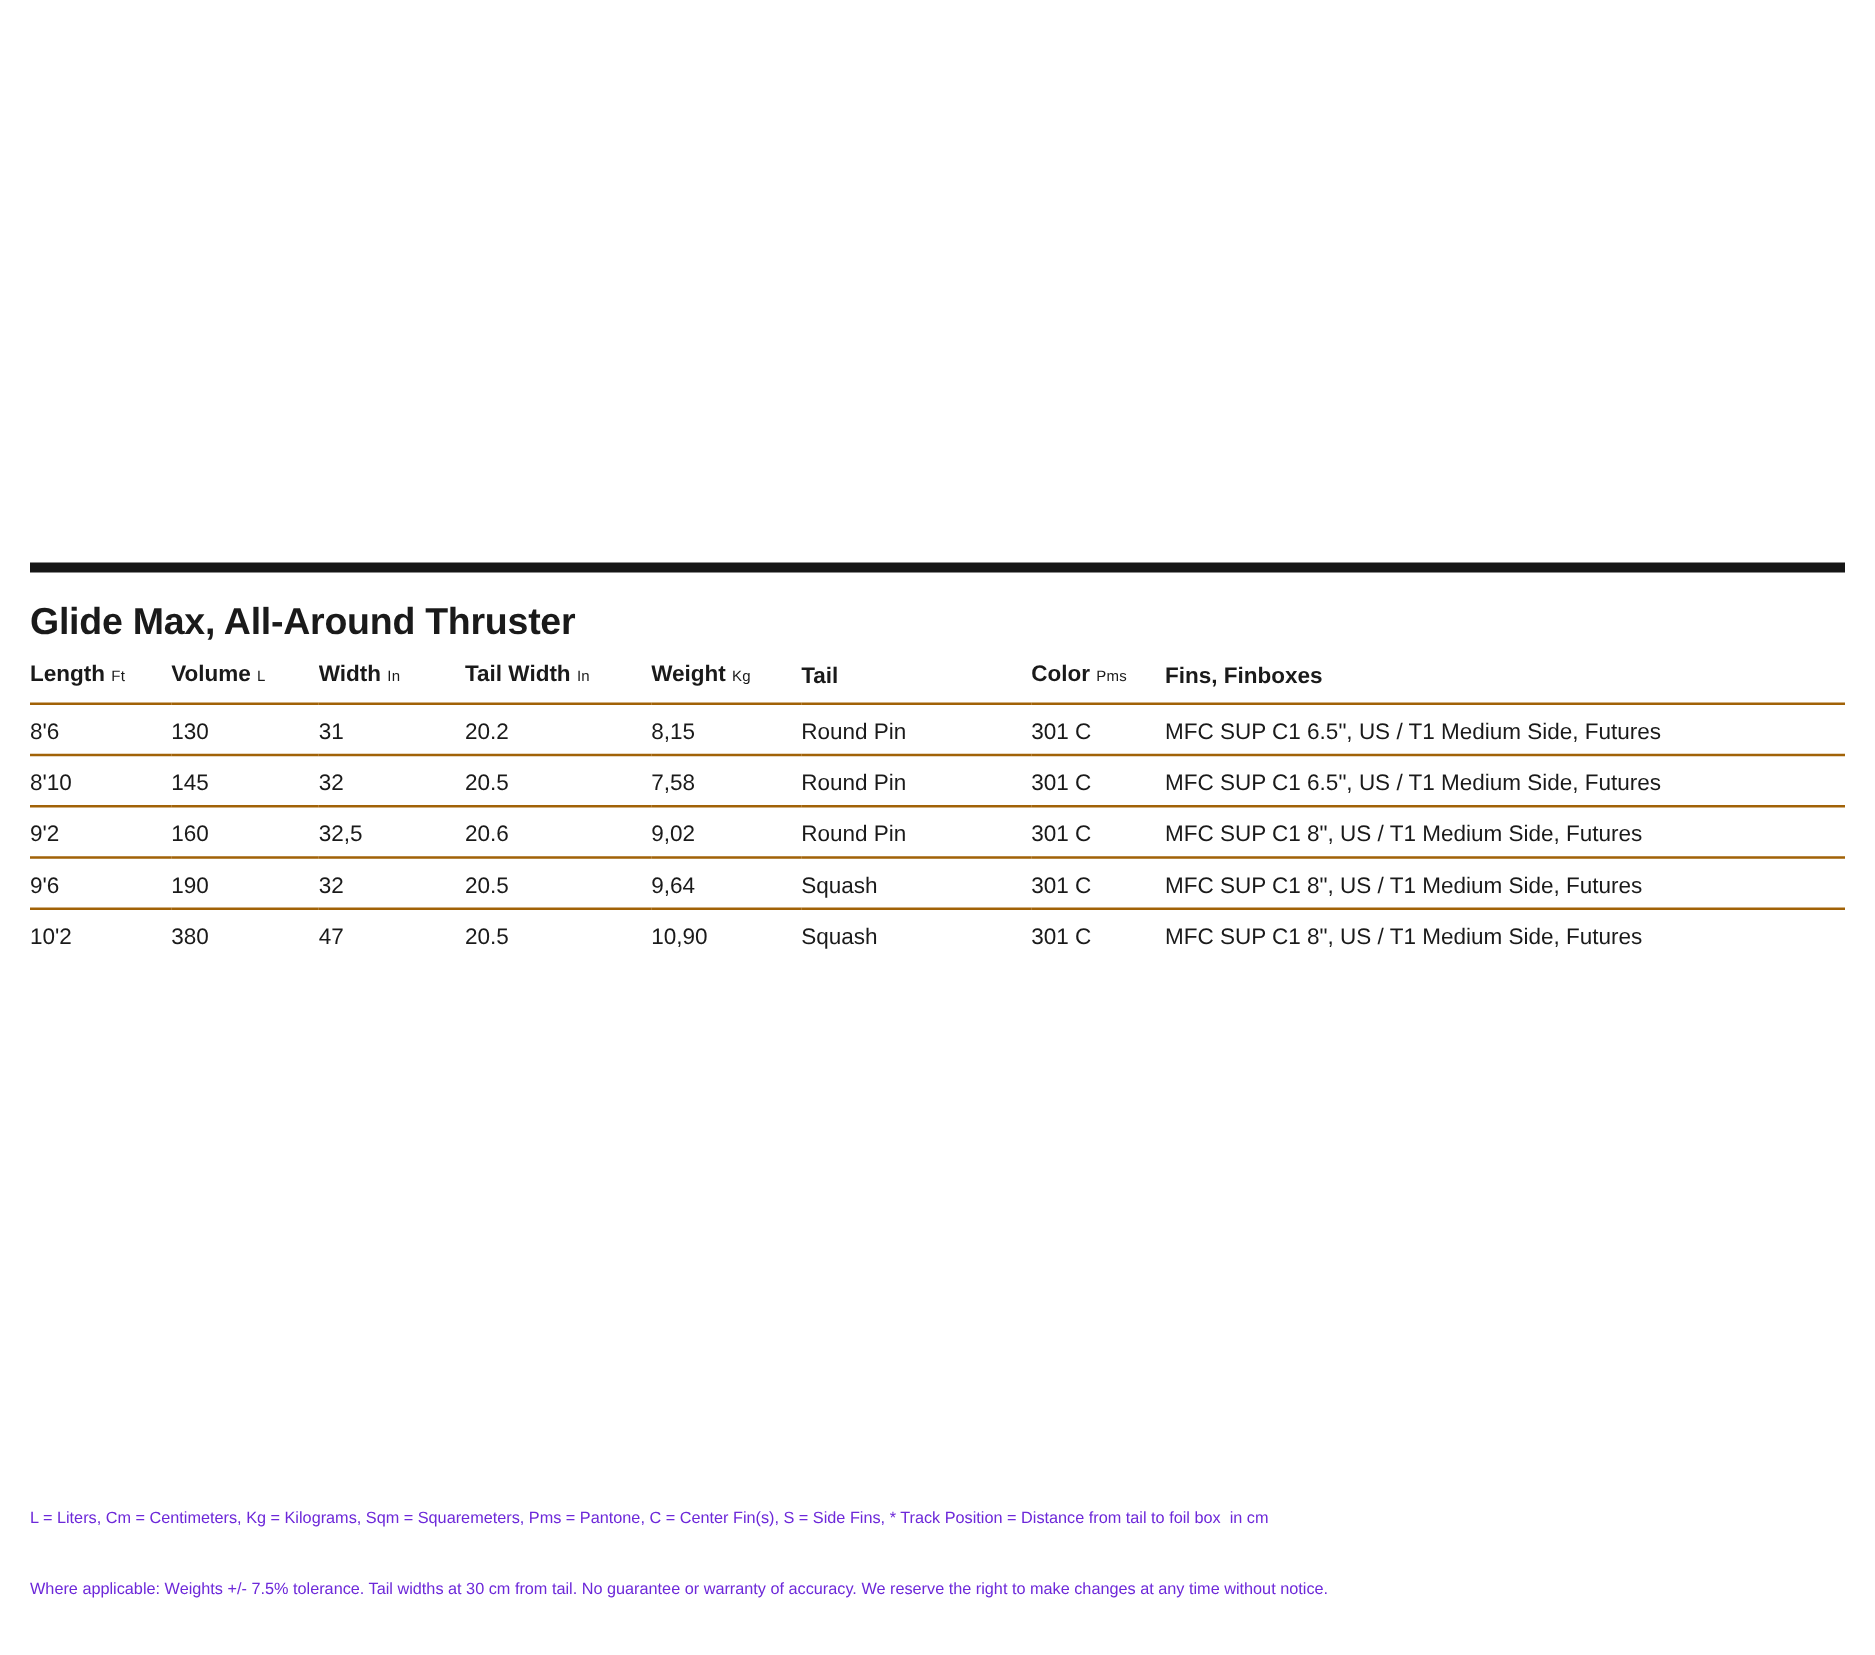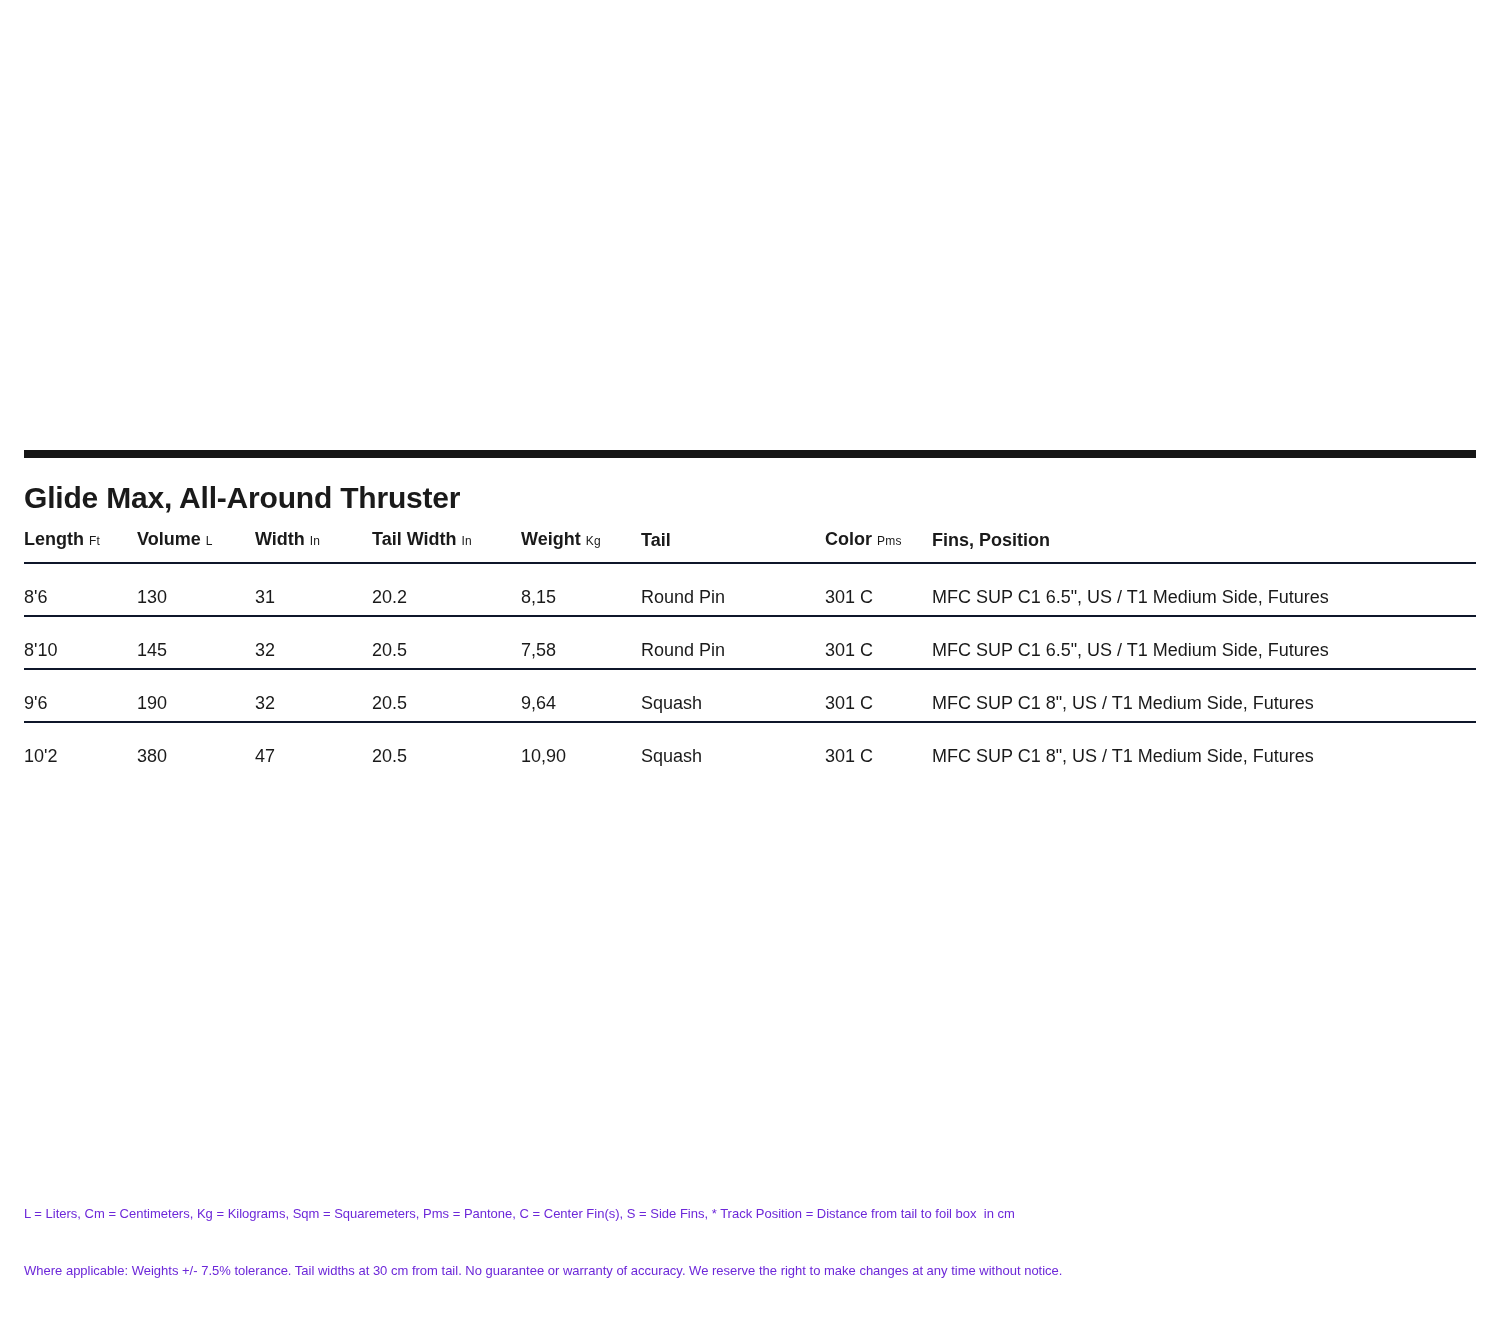--- a/index.html
+++ b/index.html
@@ -60,22 +60,22 @@
     font-size: 12px;
     font-weight: normal;
     margin-left: 5px;
     letter-spacing: 0.2px;
     text-align: right;
   }
   tbody td {
     font-size: 18px;
     line-height: 19px;
     font-weight: normal;
-    padding: 24px 8px 8px 0;
-    border-top: 2px solid #0f172a;
+    padding: 12px 8px 8px 0;
+    border-top: 2px solid #a16207;
     white-space: nowrap;
     overflow: hidden;
   }
   .footnotes {
     position: absolute;
     left: 24px;
     top: 1166px;
     width: 1452px;
     font-size: 13px;
     line-height: 19px;
@@ -107,21 +107,21 @@
       </colgroup>
       <thead>
         <tr>
           <th><span>Length</span><span class="unit">Ft</span></th>
           <th><span>Volume</span><span class="unit">L</span></th>
           <th><span>Width</span><span class="unit">In</span></th>
           <th><span>Tail Width</span><span class="unit">In</span></th>
           <th><span>Weight</span><span class="unit">Kg</span></th>
           <th><span>Tail</span></th>
           <th><span>Color</span><span class="unit">Pms</span></th>
-          <th><span>Fins, Position</span></th>
+          <th><span>Fins, Finboxes</span></th>
         </tr>
       </thead>
       <tbody>
         <tr>
           <td>8'6</td>
           <td>130</td>
           <td>31</td>
           <td>20.2</td>
           <td>8,15</td>
           <td>Round Pin</td>
@@ -130,20 +130,30 @@
         </tr>
         <tr>
           <td>8'10</td>
           <td>145</td>
           <td>32</td>
           <td>20.5</td>
           <td>7,58</td>
           <td>Round Pin</td>
           <td>301 C</td>
           <td>MFC SUP C1 6.5", US / T1 Medium Side, Futures</td>
+        </tr>
+        <tr>
+          <td>9'2</td>
+          <td>160</td>
+          <td>32,5</td>
+          <td>20.6</td>
+          <td>9,02</td>
+          <td>Round Pin</td>
+          <td>301 C</td>
+          <td>MFC SUP C1 8", US / T1 Medium Side, Futures</td>
         </tr>
         <tr>
           <td>9'6</td>
           <td>190</td>
           <td>32</td>
           <td>20.5</td>
           <td>9,64</td>
           <td>Squash</td>
           <td>301 C</td>
           <td>MFC SUP C1 8", US / T1 Medium Side, Futures</td>

